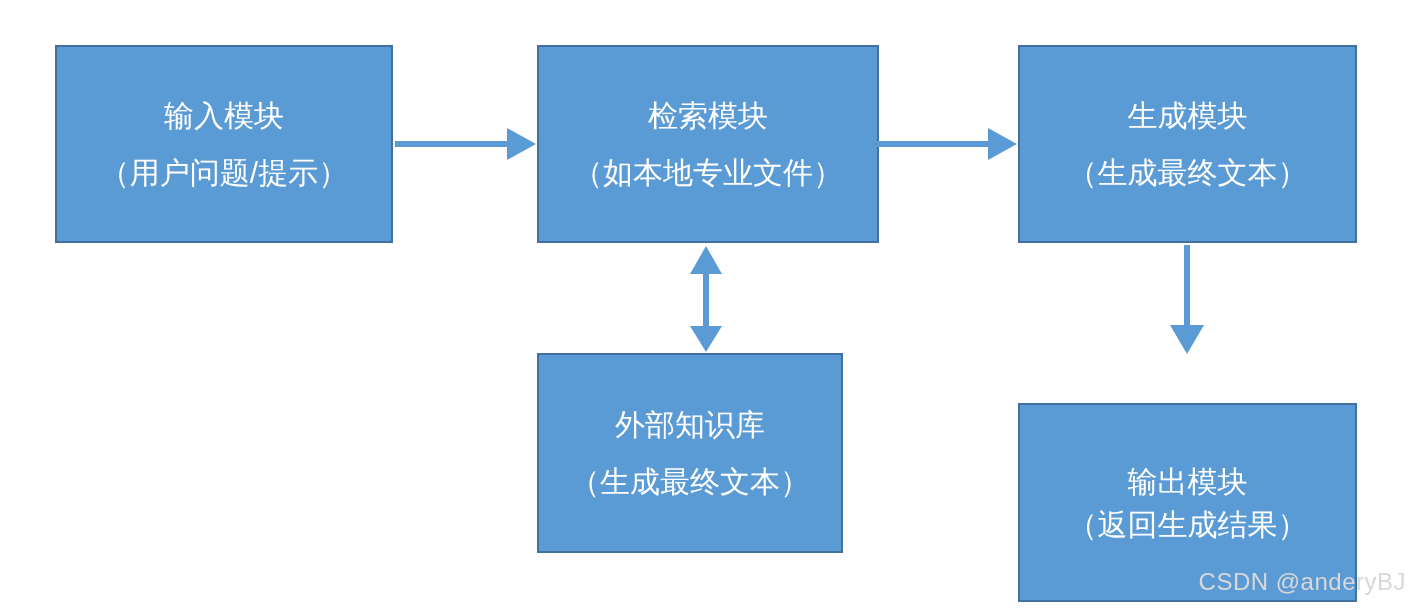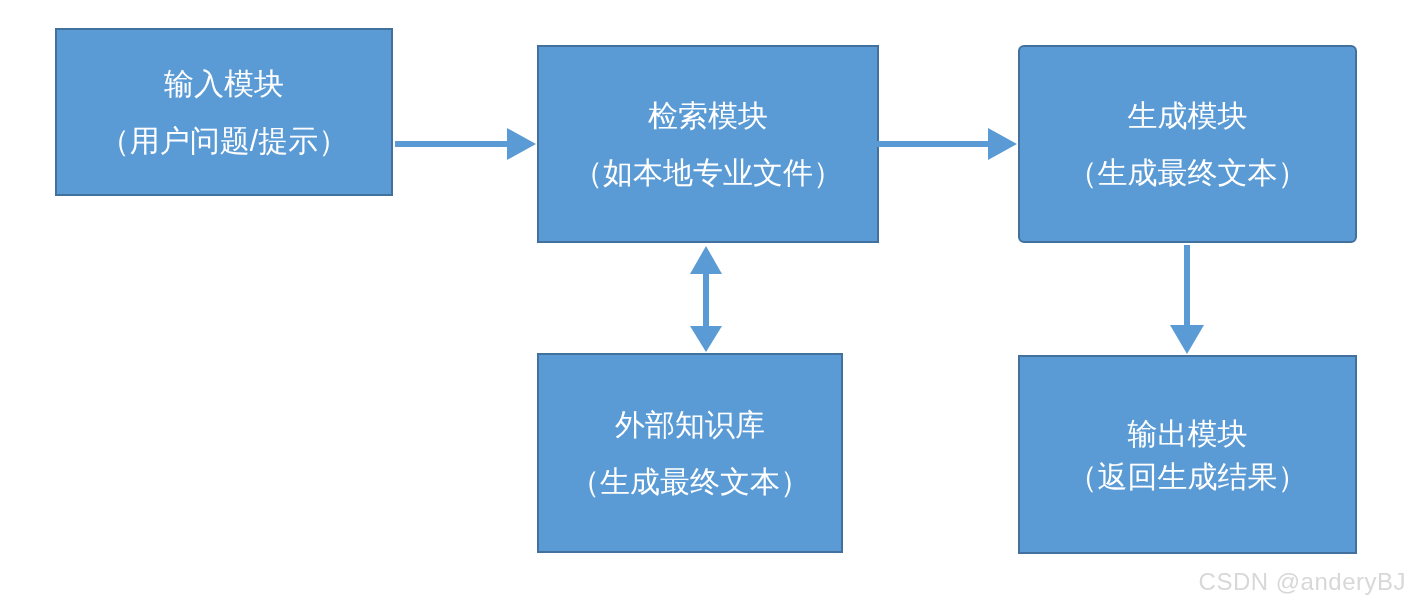--- a/index.html
+++ b/index.html
@@ -24,24 +24,25 @@
     display: flex;
     flex-direction: column;
     align-items: center;
     justify-content: center;
     text-align: center;
     font-size: 30px;
     line-height: 57px;
   }
   .flow-box.tight {
     line-height: 43px;
+    margin-top: 48px;
   }
-  .box-input      { left: 55px;   top: 28px;  width: 338px; height: 168px; }
+  .box-input      { left: 55px;   top: 45px;  width: 338px; height: 198px; }
   .box-retrieval  { left: 537px;  top: 45px;  width: 342px; height: 198px; }
-  .box-generation { left: 1018px; top: 45px;  width: 339px; height: 198px; border-radius: 6px; }
+  .box-generation { left: 1018px; top: 45px;  width: 339px; height: 198px; }
   .box-knowledge  { left: 537px;  top: 353px; width: 306px; height: 200px; }
   .box-output     { left: 1018px; top: 355px; width: 339px; height: 199px; }
 
   .arrows {
     position: absolute;
     left: 0;
     top: 0;
     pointer-events: none;
   }
   .arrow-shaft {

